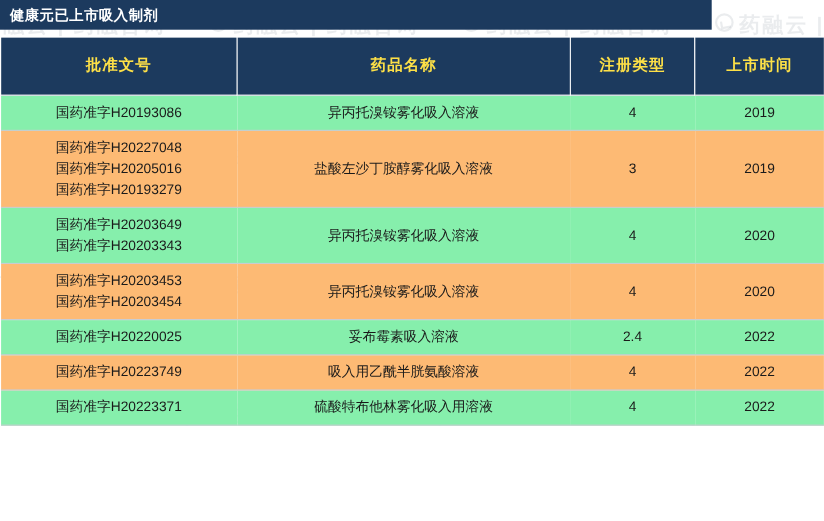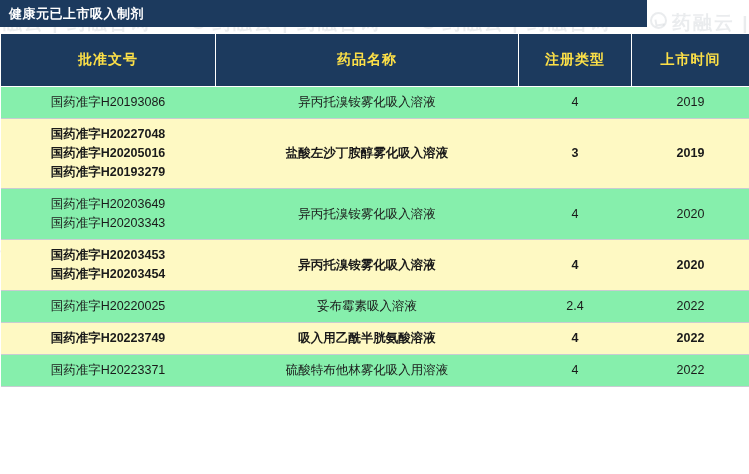--- a/index.html
+++ b/index.html
@@ -92,22 +92,21 @@
   table.main td {
     font-size: 12.5px;
     color: #1a1a1a;
     text-align: center;
     vertical-align: middle;
     border-bottom: 1px solid #c8ccd2;
     line-height: 19px;
     padding: 6px 2px;
   }
   table.main tr.alt td {
-    background: #fef9c3;
-    font-weight: bold;
+    background: #fdba74;
   }
   table.main tr.norm td {
     background: #86efac;
   }
   .col-approval { width: 215px; }
   .col-name { width: 303px; }
   .col-type { width: 113px; }
   .col-year { width: 118px; }
   .cell-lines div { white-space: nowrap; }
   .bottom-rule {

